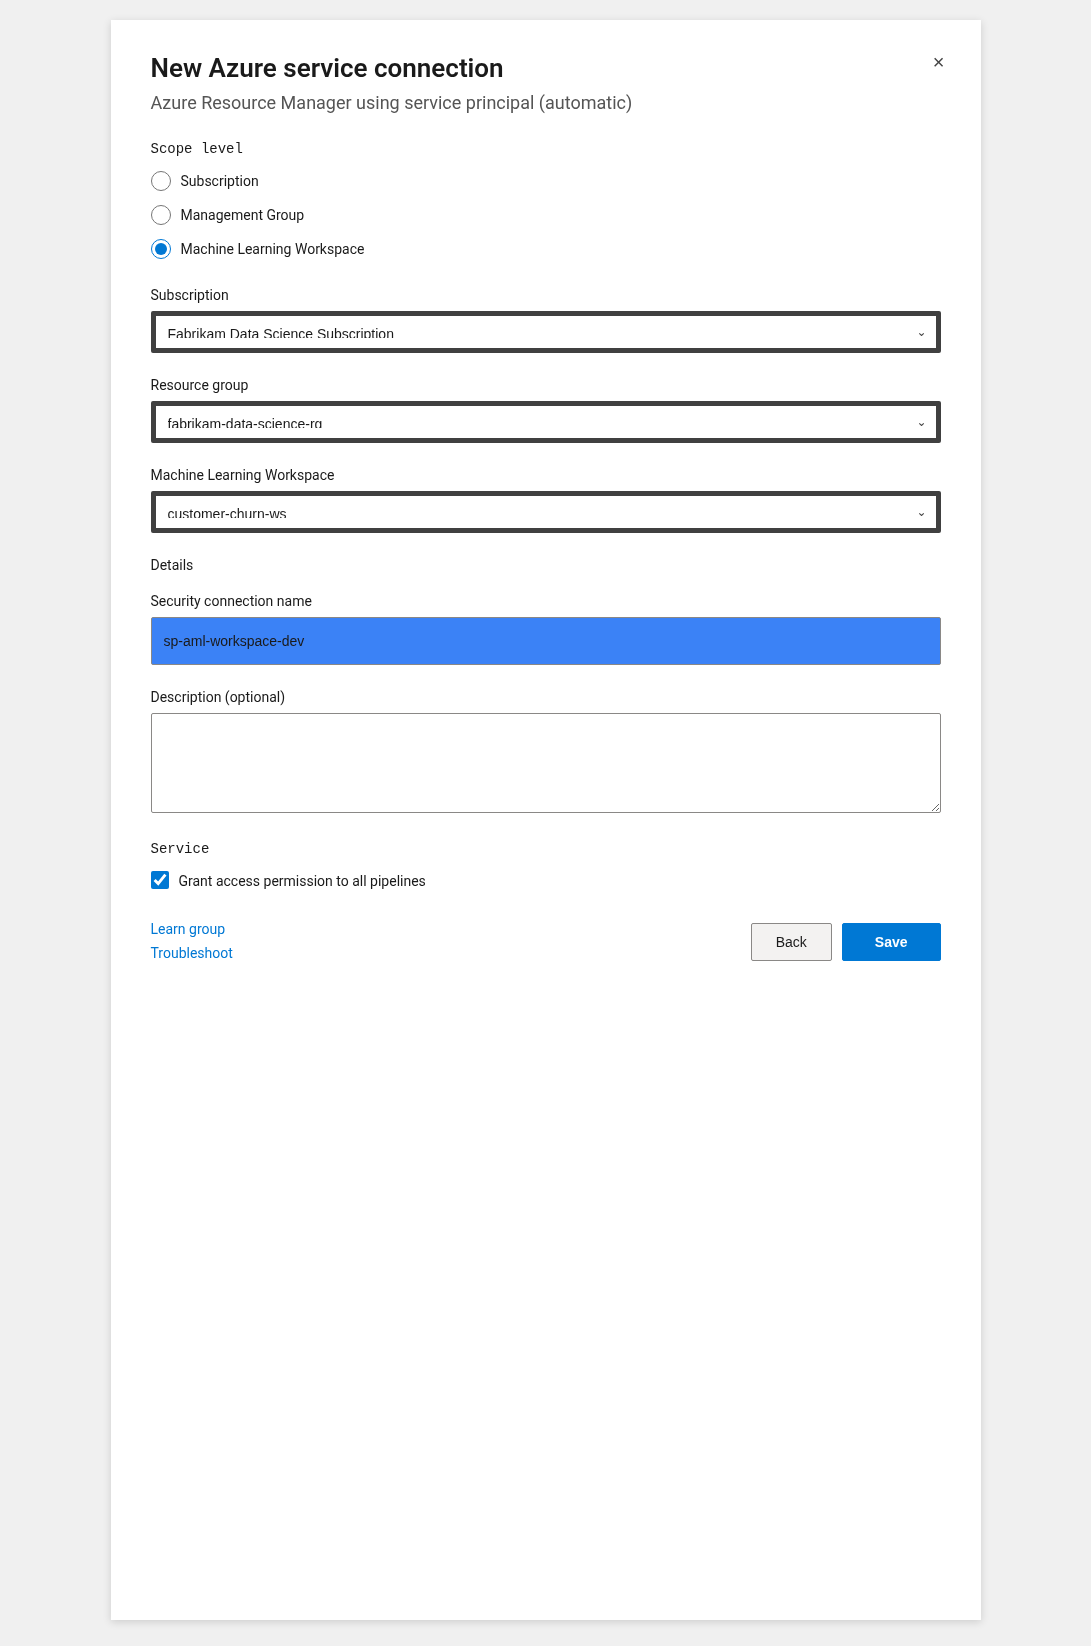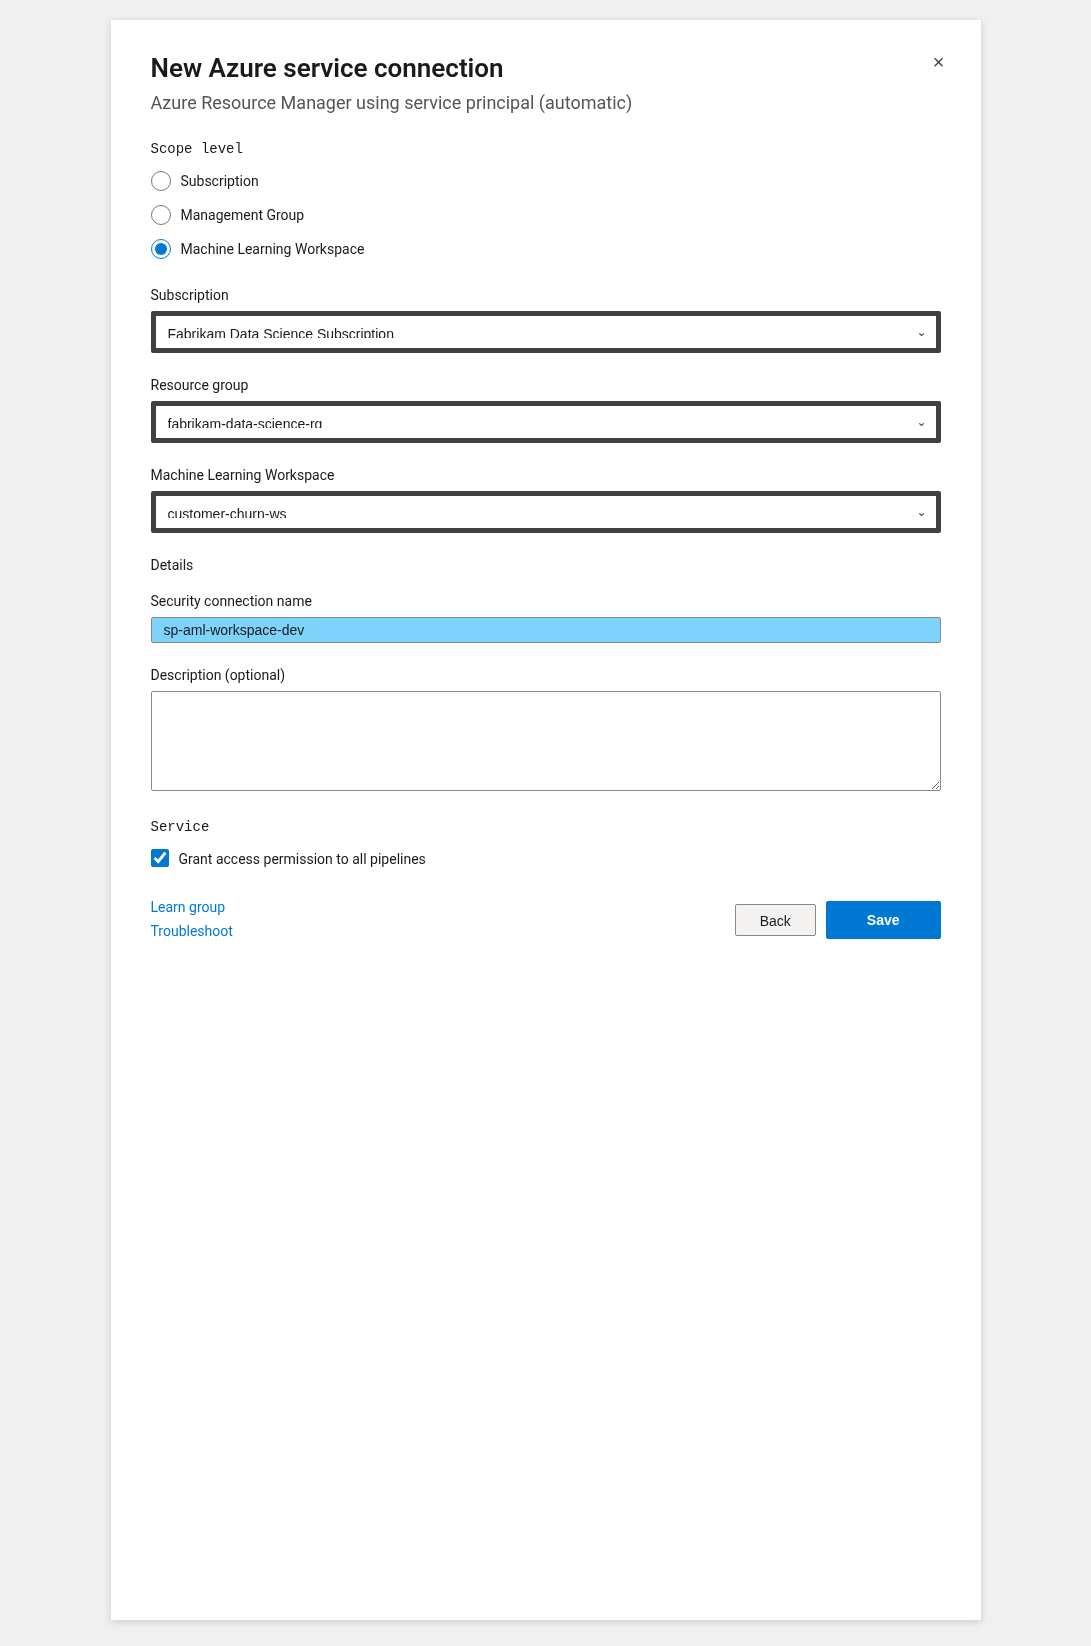--- a/index.html
+++ b/index.html
@@ -135,22 +135,22 @@
       font-size: 12px;
     }
 
     .form-input {
       width: 100%;
       padding: 10px 12px;
       border: 1px solid #8a8886;
       border-radius: 2px;
       font-size: 14px;
       color: #1a1a1a;
-      background: #7dd3fc;
-      height: 26px;
+      background: #3b82f6;
+      height: 48px;
     }
 
     .form-textarea {
       width: 100%;
       padding: 10px 12px;
       border: 1px solid #8a8886;
       border-radius: 2px;
       font-size: 14px;
       color: #1a1a1a;
       background: #fff;
@@ -216,25 +216,25 @@
 
     .btn-back {
       padding: 8px 24px;
       background: #f3f2f1;
       border: 1px solid #8a8886;
       border-radius: 2px;
       font-size: 14px;
       font-weight: 500;
       color: #1a1a1a;
       cursor: pointer;
-      height: 32px;
+      height: 38px;
     }
 
     .btn-save {
-      padding: 8px 40px;
+      padding: 8px 32px;
       background: #0078d4;
       border: 1px solid #0078d4;
       border-radius: 2px;
       font-size: 14px;
       font-weight: 600;
       color: #fff;
       cursor: pointer;
       height: 38px;
     }
   </style>

